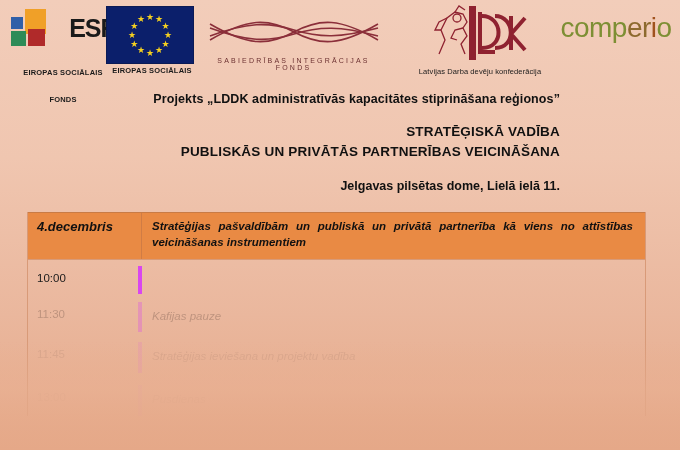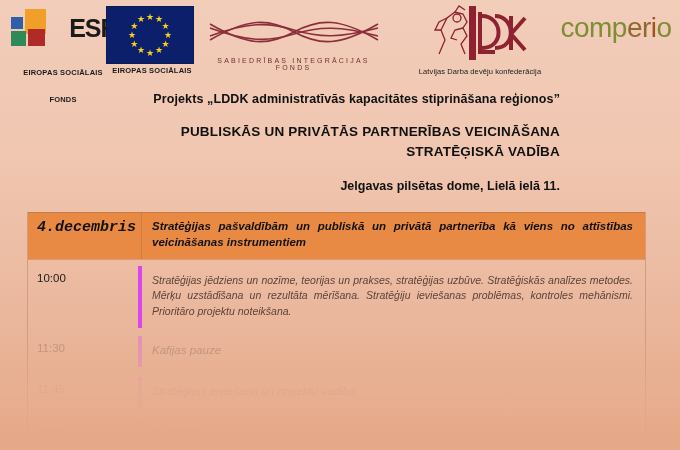--- a/index.html
+++ b/index.html
@@ -58,21 +58,21 @@
   
   .agenda{position:absolute;left:27px;top:212px;width:617px;
           border-left:1px solid #d89a78;border-right:1px solid #d89a78;}
   .row{display:flex;}
   .row.head{background:#e98a44;border-top:1px solid #c97b45;border-bottom:1px solid #d89a78;}
   .cell-time{width:114px;flex:0 0 114px;padding:6px 0 6px 9px;box-sizing:border-box;
              border-right:4px solid #d946ef;}
   .cell-body{flex:1 1 auto;padding:6px 12px 8px 10px;box-sizing:border-box;}
   .row.head .cell-time{border-right:1px solid #d07c45;}
 
-  .head-time{font-size:15px;font-weight:bold;font-style:italic;color:#111;font-family:Liberation Mono, monospace;}
+  .head-time{font-size:13px;font-weight:bold;font-style:italic;color:#111;}
   .head-title{font-size:11.5px;font-weight:bold;font-style:italic;color:#111;line-height:1.38;text-align:justify;}
 
   .row.item{min-height:28px;}
   .item-time{font-size:11.5px;color:#1b1b1b;}
   .item-title{font-size:11.5px;font-weight:bold;color:#111;line-height:1.45;}
   .item-desc{font-size:10.5px;font-style:italic;color:#5d4338;line-height:1.5;text-align:justify;margin-top:1px;}
 
   
   .fade1{opacity:.30;}
   .fade2{opacity:.12;}
@@ -157,43 +157,42 @@
           <path d="M86 12 L86 46 M86 30 L100 14 M86 30 L100 46"></path>
         </g>
       </svg>
       <div class="lddk-caption">Latvijas Darba devēju konfederācija</div>
     </div>
   </div>
 
   <div class="title-block">
     <div class="t-project">Projekts „LDDK administratīvās kapacitātes stiprināšana reģionos”</div>
     <div class="t-theme">
+      <div>STRATĒĢISKĀ VADĪBA</div>
       <div>PUBLISKĀS UN PRIVĀTĀS PARTNERĪBAS VEICINĀŠANA</div>
-      <div>STRATĒĢISKĀ VADĪBA</div>
     </div>
     <div class="t-venue">Jelgavas pilsētas dome, Lielā ielā 11.</div>
   </div>
 
   <div class="agenda">
 
     <div class="row head">
       <div class="cell-time">
         <div class="head-time">4.decembris</div>
       </div>
       <div class="cell-body">
         <div class="head-title">Stratēģijas pašvaldībām un publiskā un privātā partnerība kā viens no attīstības veicināšanas instrumentiem</div>
       </div>
     </div>
 
     <div class="row item" style="padding-top:6px;">
       <div class="cell-time">
         <div class="item-time">10:00</div>
       </div>
       <div class="cell-body">
-        <div class="item-desc">Stratēģijas jēdziens un nozīme, teorijas un prakses, stratēģijas uzbūve. Stratēģiskās analīzes metodes. Mērķu uzstādīšana un rezultāta mērīšana. Stratēģiju ieviešanas problēmas, kontroles mehānismi. Prioritāro projektu noteikšana.</div>
       </div>
     </div>
 
     <div class="row item fade1" style="margin-top:8px;">
       <div class="cell-time">
         <div class="item-time">11:30</div>
       </div>
       <div class="cell-body">
         <div class="item-title">Kafijas pauze</div>
       </div>

